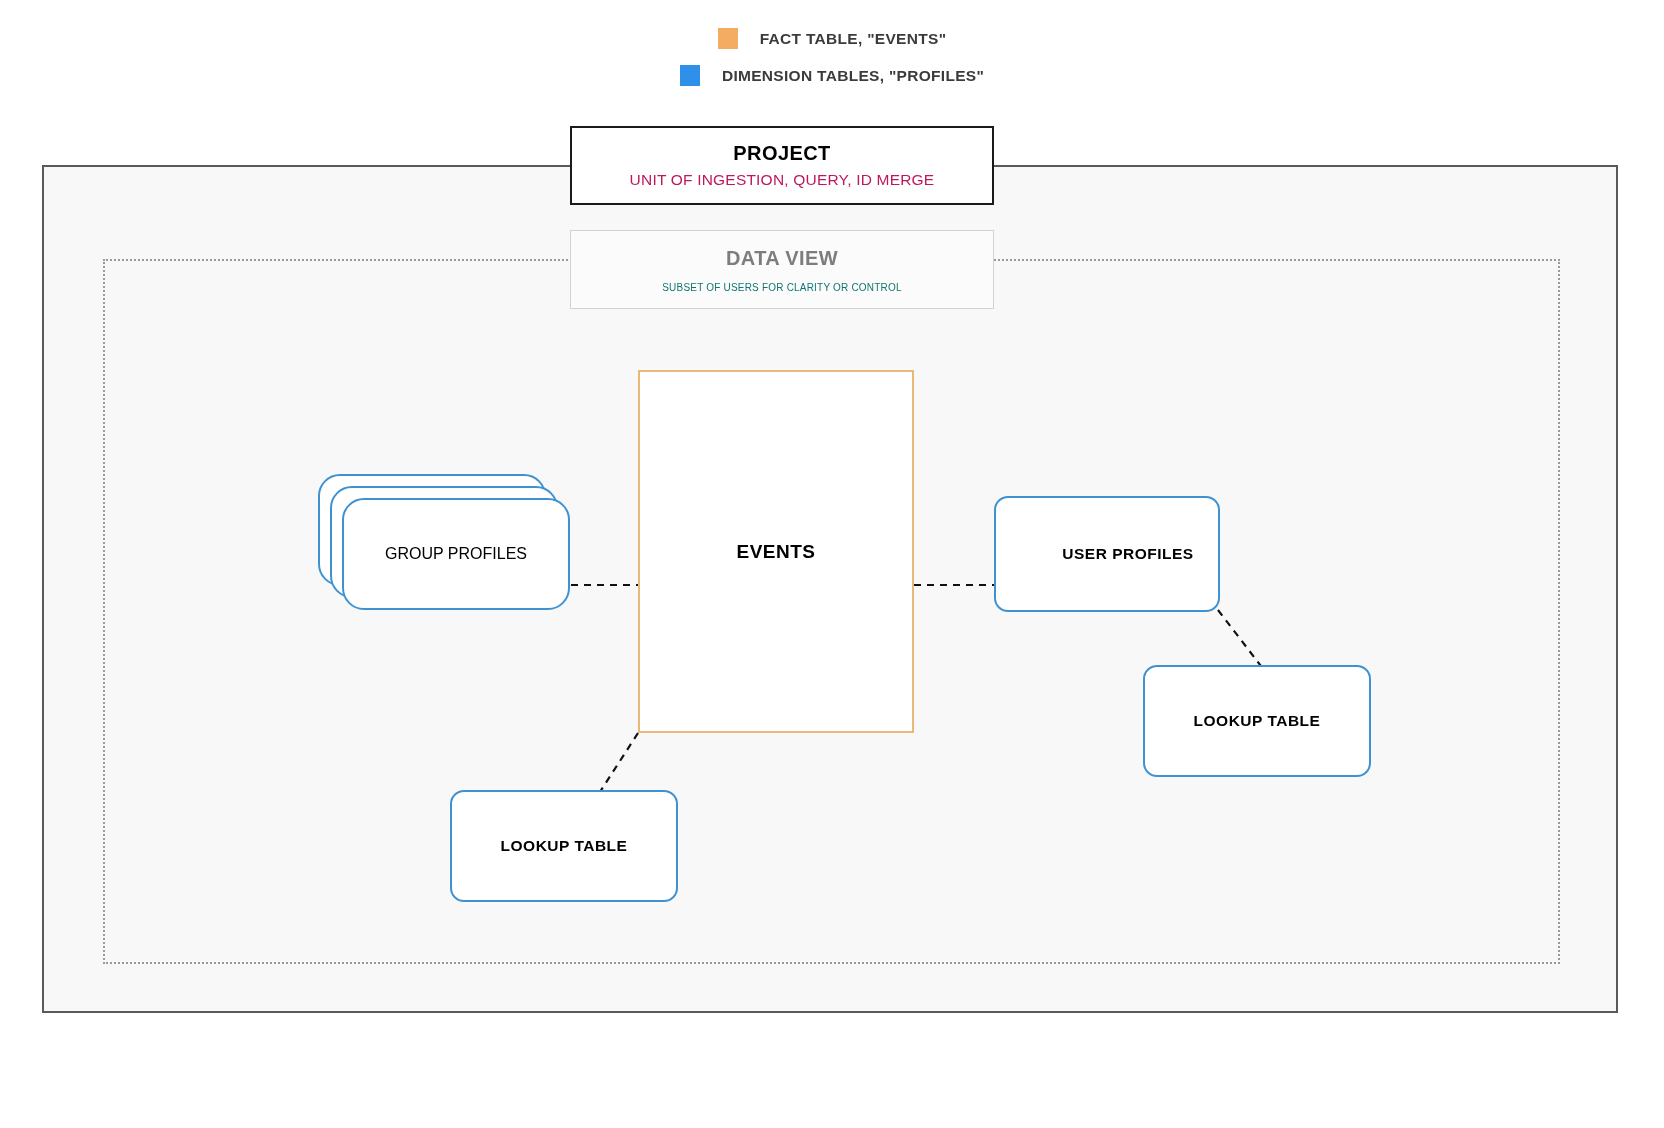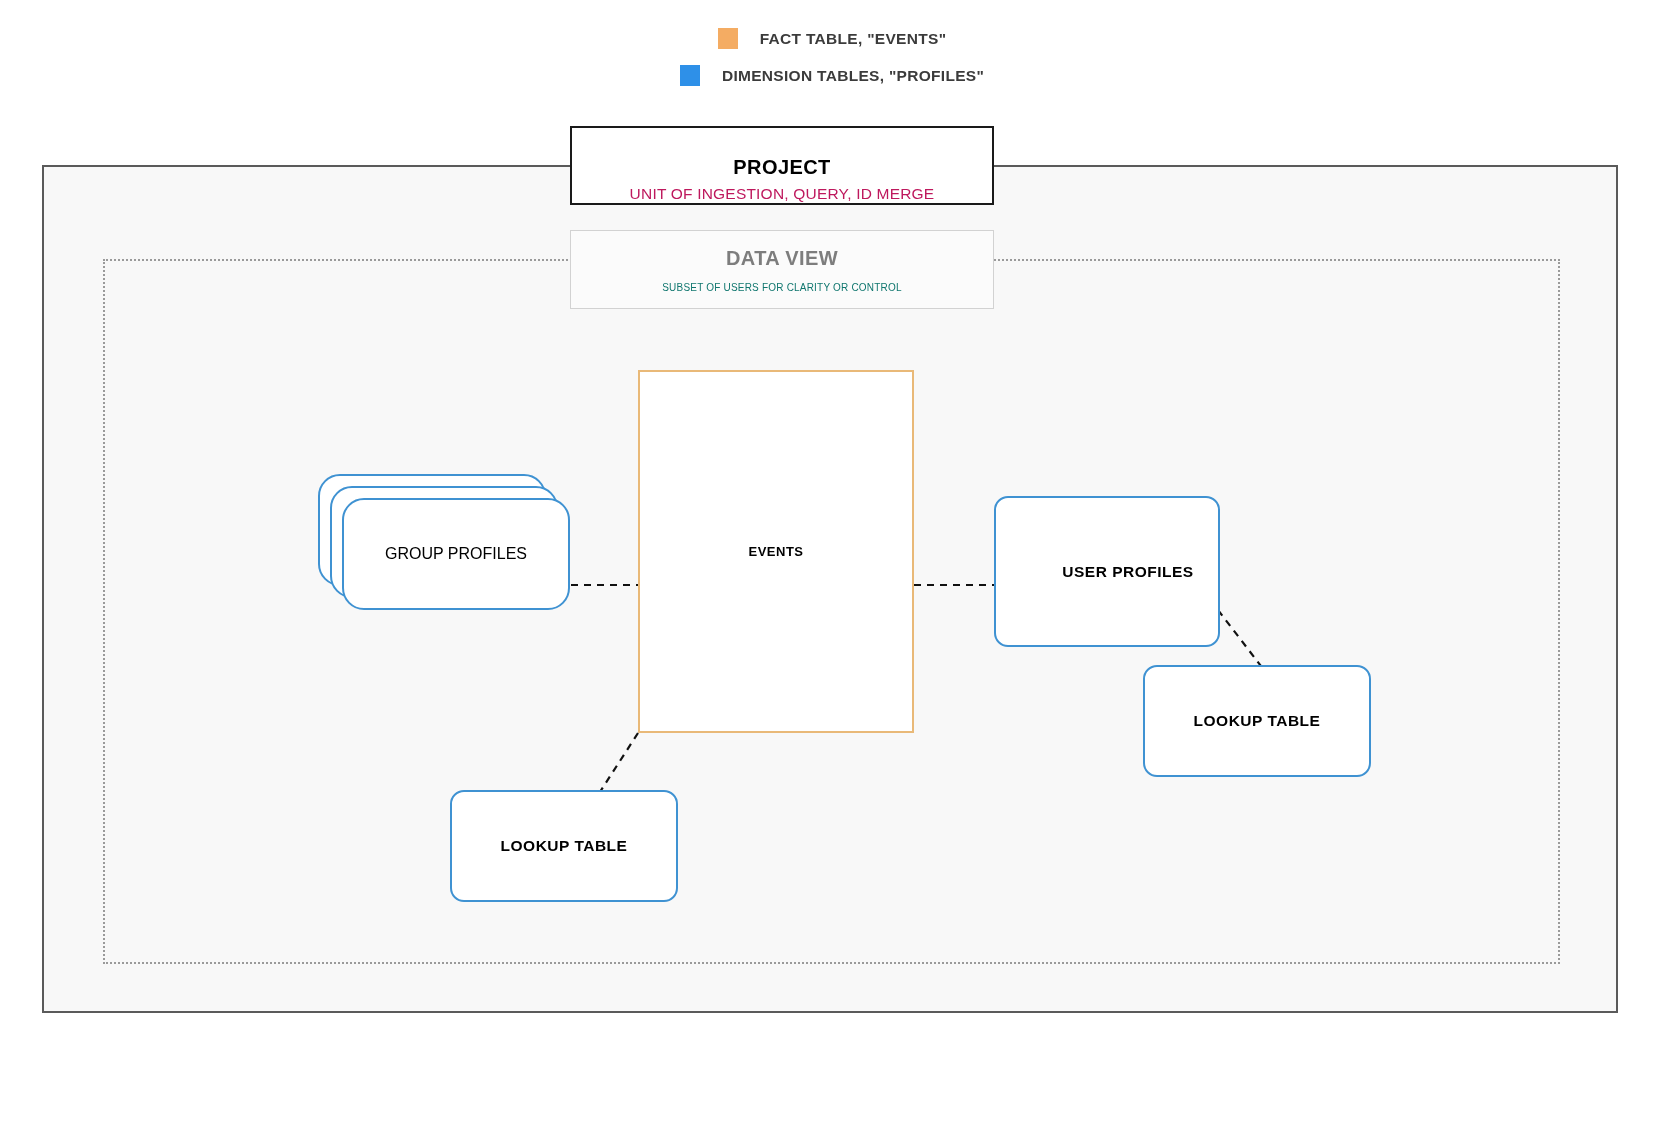--- a/index.html
+++ b/index.html
@@ -85,21 +85,20 @@
     flex-direction: column;
     justify-content: center;
     align-items: center;
   }
   .project-card {
     left: 570px;
     top: 126px;
     width: 424px;
     height: 79px;
     border: 2.5px solid #1a1a1a;
-    justify-content: flex-end;
   }
   .project-card .card-title {
     font-size: 20px;
     font-weight: bold;
     color: #000000;
     letter-spacing: 0.4px;
     margin-bottom: 6px;
   }
   .project-card .card-sub {
     font-size: 15.5px;
@@ -135,21 +134,21 @@
     width: 276px;
     height: 363px;
     border: 2px solid #e9b978;
     background: #ffffff;
     box-sizing: border-box;
     display: flex;
     align-items: center;
     justify-content: center;
   }
   .events-box .node-label {
-    font-size: 13px;
+    font-size: 19px;
     font-weight: bold;
     color: #000000;
     letter-spacing: 0.5px;
   }
 
   
   .dim-node {
     position: absolute;
     box-sizing: border-box;
     border: 2.5px solid #3f92d2;
@@ -184,21 +183,21 @@
     height: 112px;
   }
   .stack-l1 { left: 0;   top: 0;  }
   .stack-l2 { left: 12px; top: 12px; }
   .stack-l3 { left: 24px; top: 24px; display:flex; align-items:center; justify-content:center; }
 
   .user-profiles-node {
     left: 994px;
     top: 496px;
     width: 226px;
-    height: 151px;
+    height: 116px;
     padding-left: 42px;
   }
   .lookup-left-node {
     left: 450px;
     top: 790px;
     width: 228px;
     height: 112px;
   }
   .lookup-right-node {
     left: 1143px;

